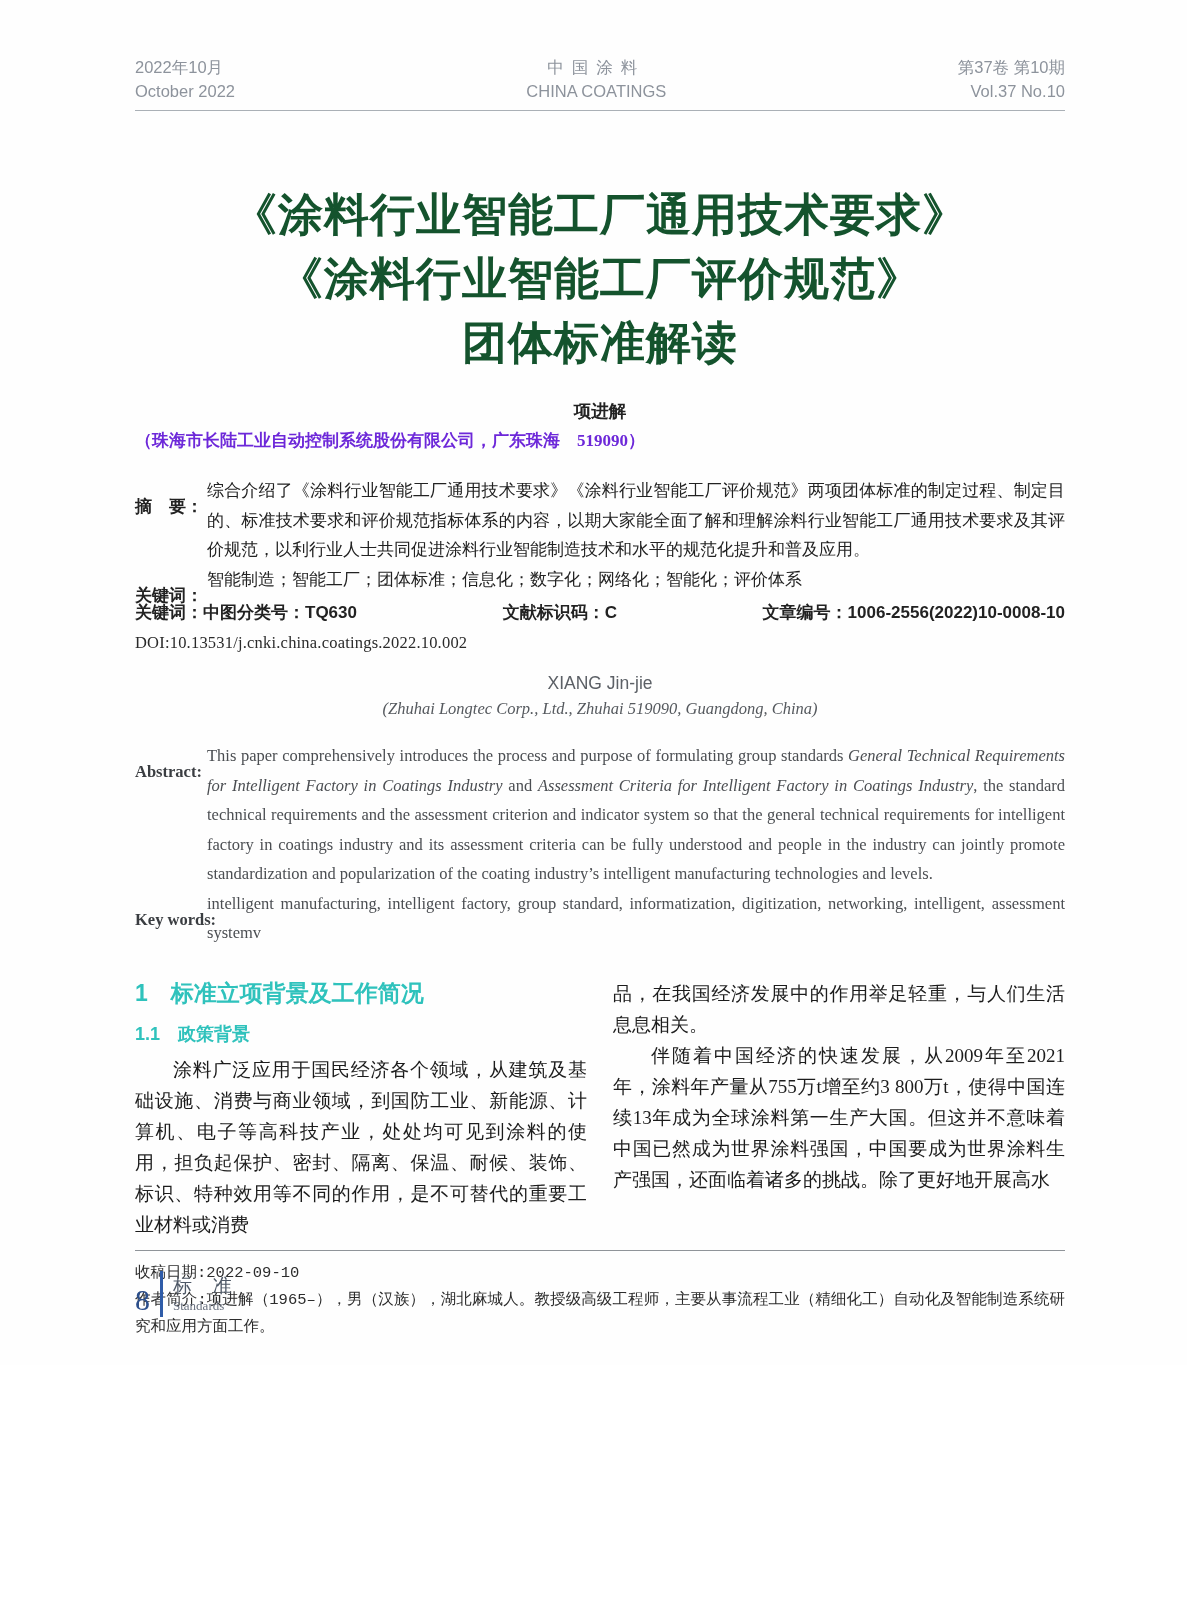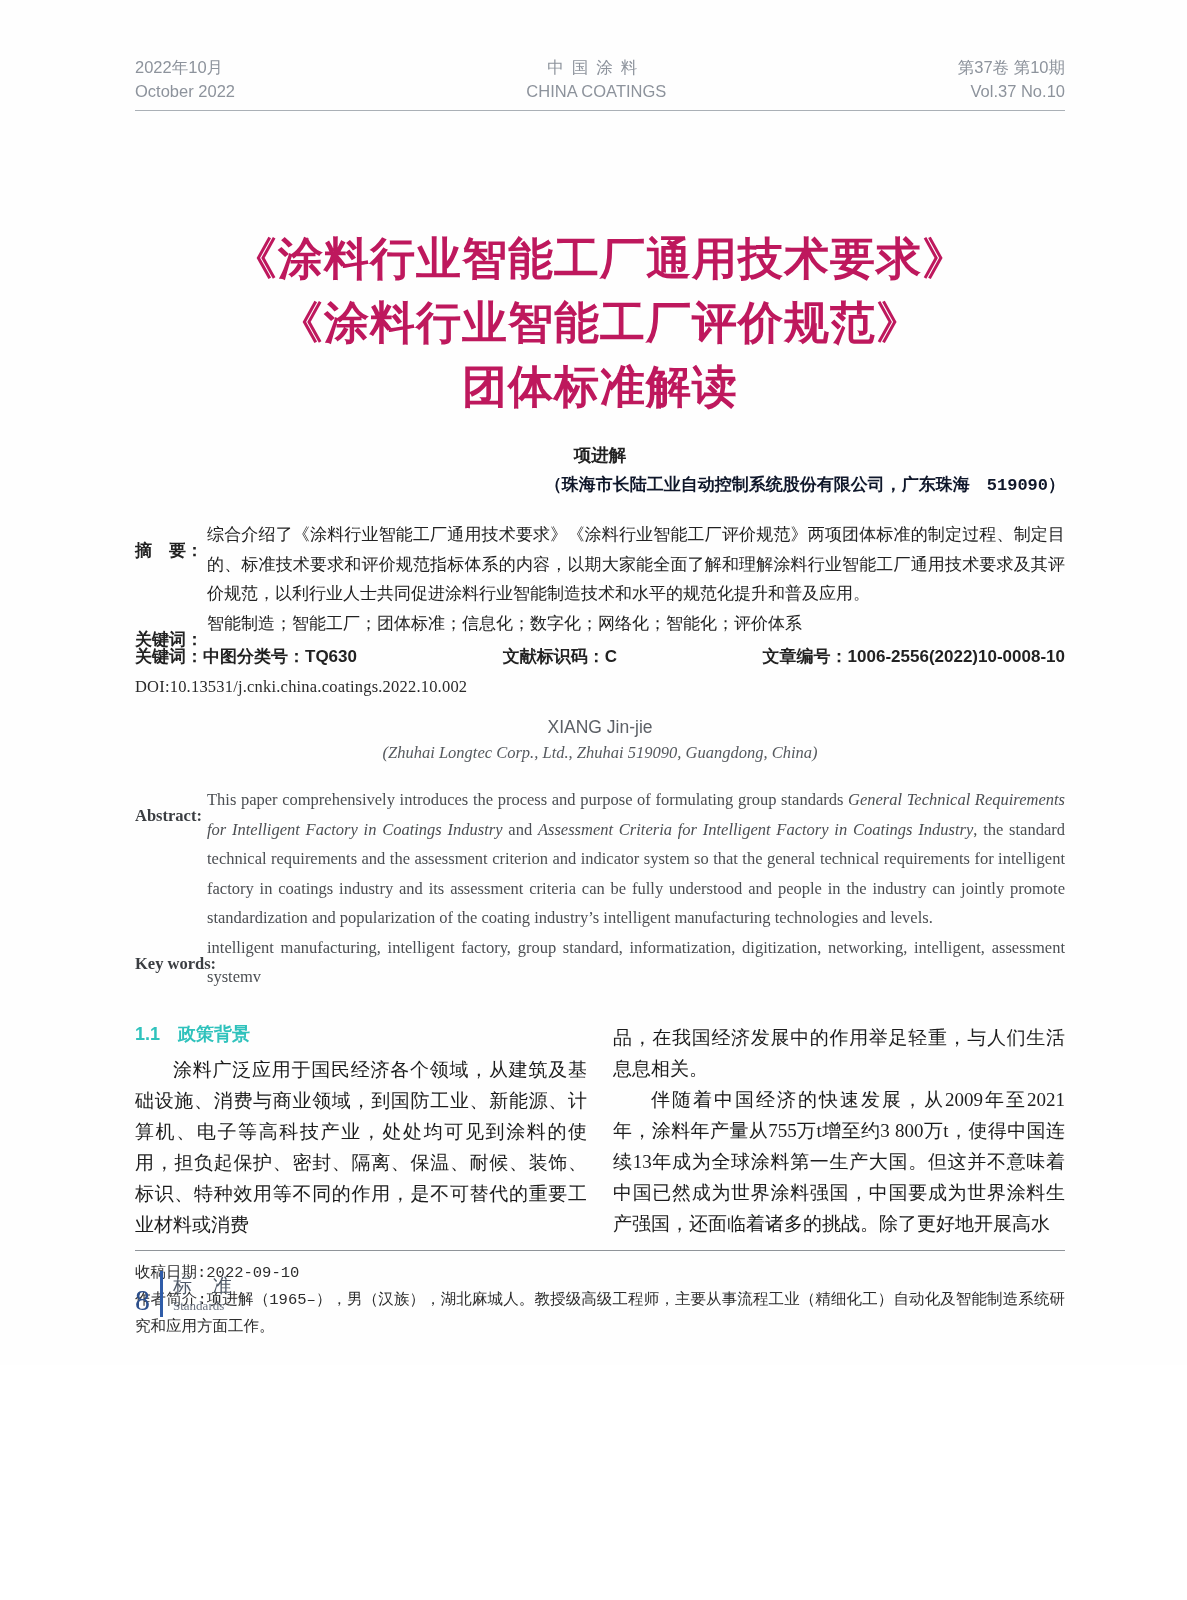--- a/index.html
+++ b/index.html
@@ -19,30 +19,30 @@
     border-bottom:1.5px solid #aab0b6;
     padding-bottom:7px;
     font-family:"Liberation Sans","DejaVu Sans",sans-serif;
     color:#8d939c; font-size:16.5px; line-height:24px;
   }
   .jh-c{ text-align:center; }
   .jh-r{ text-align:right; }
   .jh-cn{ letter-spacing:8px; }
   
   .cn-title{
-    margin-top:116px; text-align:center;
+    margin-top:72px; text-align:center;
     font-family:"Liberation Sans","DejaVu Sans",sans-serif;
     font-weight:700; font-size:45px; line-height:64px; letter-spacing:1px;
-    color:#be185d;
+    color:#14532d;
   }
   
   .author-cn{ margin-top:24px; text-align:center; font-weight:700; font-size:17.5px;
     font-family:"Liberation Sans","DejaVu Sans",sans-serif; color:#222; }
-  .affil-cn{ margin-top:6px; text-align:right; font-weight:700; font-size:17px;
-    font-family:Liberation Mono, monospace; color:#0f172a; }
+  .affil-cn{ margin-top:6px; text-align:left; font-weight:700; font-size:17px;
+    font-family:Liberation Serif, serif; color:#6d28d9; }
   
   .hang{ position:relative; padding-left:72px; text-align:justify; }
   .hang .hlabel{ position:absolute; left:0; top:16px; font-weight:700; }
   .abs-cn{ margin-top:24px; font-size:17px; line-height:29.5px;
     font-family:"Liberation Sans","DejaVu Sans",sans-serif; color:#222; }
   .kw-cn{ font-size:17px; line-height:29.5px;
     font-family:"Liberation Sans","DejaVu Sans",sans-serif; color:#222; }
   .meta-line{
     margin-top:7px; display:flex; justify-content:space-between;
     font-family:"Liberation Sans","DejaVu Sans",sans-serif;
@@ -145,20 +145,21 @@
     <span><span>This paper comprehensively introduces the process and purpose of formulating group standards </span><span class="it">General Technical Requirements for Intelligent Factory in Coatings Industry</span><span> and </span><span class="it">Assessment Criteria for Intelligent Factory in Coatings Industry</span><span>, the standard technical requirements and the assessment criterion and indicator system so that the general technical requirements for intelligent factory in coatings industry and its assessment criteria can be fully understood and people in the industry can jointly promote standardization and popularization of the coating industry’s intelligent manufacturing technologies and levels.</span></span>
   </div>
 
   <div class="kw-en hang">
     <span class="hlabel">Key words:</span>
     <span>intelligent manufacturing, intelligent factory, group standard, informatization, digitization, networking, intelligent, assessment systemv</span>
   </div>
 
   <section class="body-cols">
     <div class="col">
+      <div class="sec-h1">1　标准立项背景及工作简况</div>
       <div class="sec-h2">1.1　政策背景</div>
       <p class="indent">涂料广泛应用于国民经济各个领域，从建筑及基础设施、消费与商业领域，到国防工业、新能源、计算机、电子等高科技产业，处处均可见到涂料的使用，担负起保护、密封、隔离、保温、耐候、装饰、标识、特种效用等不同的作用，是不可替代的重要工业材料或消费</p>
     </div>
     <div class="col">
       <p>品，在我国经济发展中的作用举足轻重，与人们生活息息相关。</p>
       <p class="indent">伴随着中国经济的快速发展，从2009年至2021年，涂料年产量从755万t增至约3 800万t，使得中国连续13年成为全球涂料第一生产大国。但这并不意味着中国已然成为世界涂料强国，中国要成为世界涂料生产强国，还面临着诸多的挑战。除了更好地开展高水</p>
     </div>
   </section>
 
   <div class="footnote">

